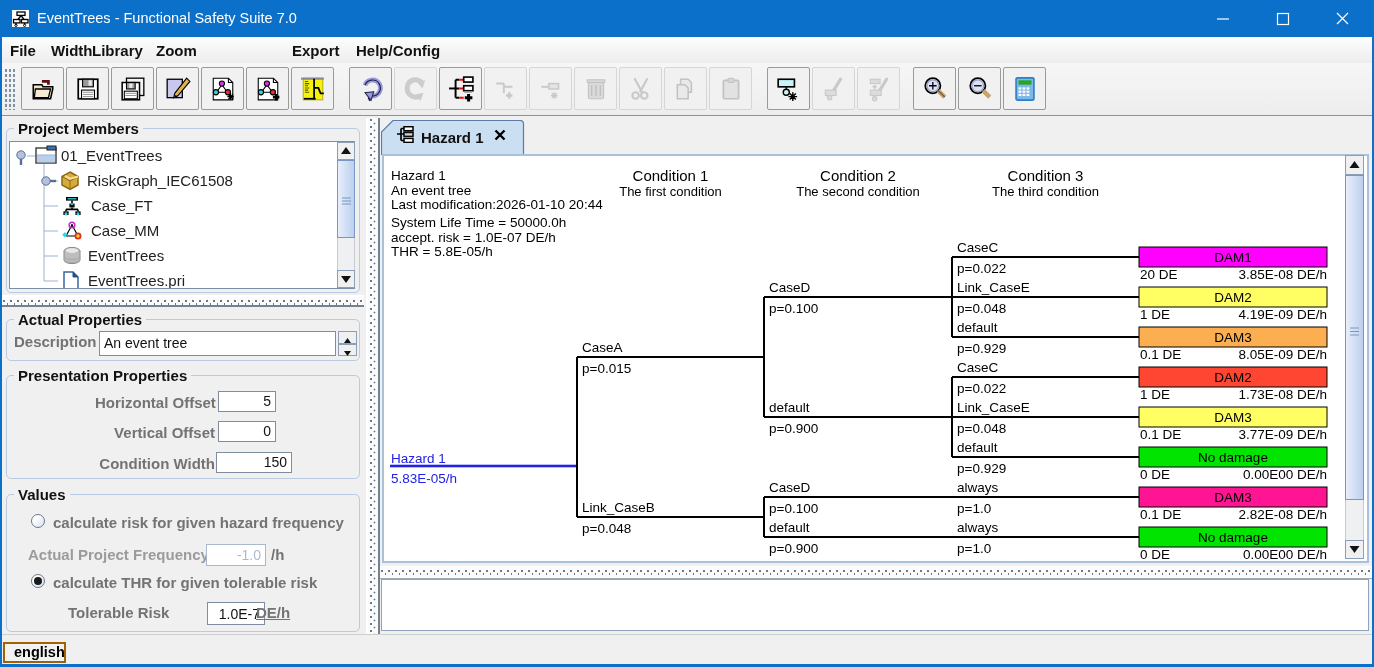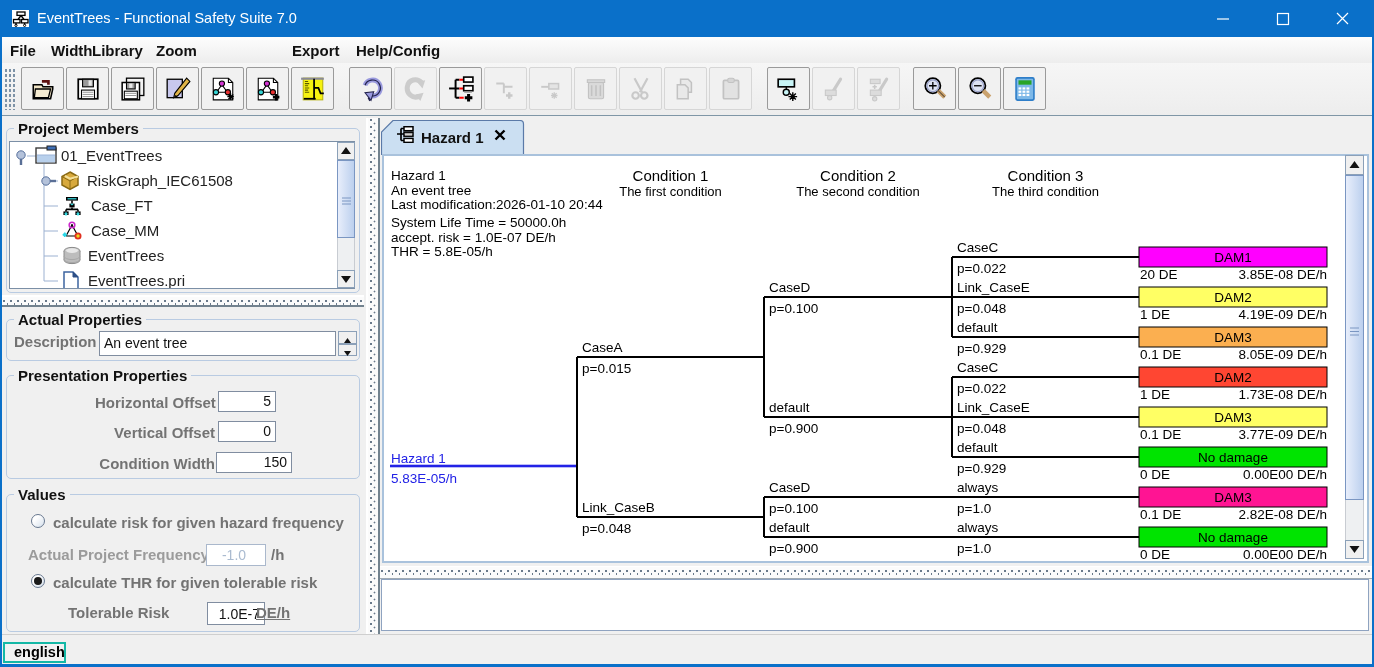--- a/index.html
+++ b/index.html
@@ -373,21 +373,21 @@
 <div class="field" style="left:218px; top:421px; width:58px; height:21px; text-align:right; padding:1px 4px 0 0;">0</div>
 <div class="blabel" style="left:95px; top:455px; width:120px; text-align:right;">Condition Width</div>
 <div class="field" style="left:216px; top:452px; width:76px; height:21px; text-align:right; padding:1px 4px 0 0;">150</div>
 
 <div class="abs group" style="left:6px; top:494px; width:354px; height:138px;">
  <span class="gtitle">Values</span>
 </div>
 <div class="radio" style="left:31px; top:514px;"></div>
 <div class="blabel" style="left:53px; top:514px;">calculate risk for given hazard frequency</div>
 <div class="blabel" style="left:28px; top:546px; color:#9b9b9b;">Actual Project Frequency</div>
-<div class="field" style="left:206px; top:544px; width:60px; height:22px; text-align:center; padding:2px 4px 0 0; color:#aabbd0; border-color:#aab8cc;">-1.0</div>
+<div class="field" style="left:206px; top:544px; width:60px; height:22px; text-align:right; padding:2px 4px 0 0; color:#aabbd0; border-color:#aab8cc;">-1.0</div>
 <div class="blabel" style="left:271px; top:546px;">/h</div>
 <div class="radio sel" style="left:31px; top:574px;"></div>
 <div class="blabel" style="left:53px; top:574px;">calculate THR for given tolerable risk</div>
 <div class="blabel" style="left:68px; top:604px;">Tolerable Risk</div>
 <div class="field" style="left:207px; top:602px; width:58px; height:23px; text-align:right; padding:3px 4px 0 0;">1.0E-7</div>
 <div class="blabel" style="left:256px; top:604px;text-decoration:underline;">DE/h</div>
 <div class="abs splitter vsplit" style="left:366px; top:118px; width:14px; height:516px; border-right:2px solid #72828e; border-left:2px solid #fff;"></div>
 
 <div class="abs" style="left:381px; top:120px; width:144px; height:35px;">
 <svg width="144" height="35" viewBox="0 0 144 35">
@@ -515,14 +515,14 @@
     </svg></div>
 <div class="abs sbbtn" style="left:1345px; top:540px; width:19px; height:19px;"><svg width="17" height="17">
       <path d="M8.5 12 L13.5 5 H3.5 z" fill="#111"></path>
     </svg></div>
 
 <div class="abs splitter hsplit" style="left:380px; top:566px; width:992px; height:13px; border-bottom:1px solid #a0aab2; border-top:1px solid #fff;"></div>
 
 <div class="abs" style="left:381px; top:579px; width:988px; height:52px; background:#fff; border:1px solid #8fa3c0;"></div>
 
 <div class="abs" style="left:2px; top:634px; width:1370px; height:31px; background:#f0f0f0; border-top:1px solid #cfcfcf;"></div>
-<div class="abs" style="left:3px; top:642px; width:63px; height:21px; background:#f2f2f2; border:2px solid #14b8a6; font-weight:bold; font-size:14.5px; line-height:17px; padding:0 0 0 9px;">english</div>
+<div class="abs" style="left:3px; top:642px; width:63px; height:21px; background:#f2f2f2; border:2px solid #a16207; font-weight:bold; font-size:14.5px; line-height:17px; padding:0 0 0 9px;">english</div>
 <div class="abs" id="winborder"></div>
 
 </body></html>

